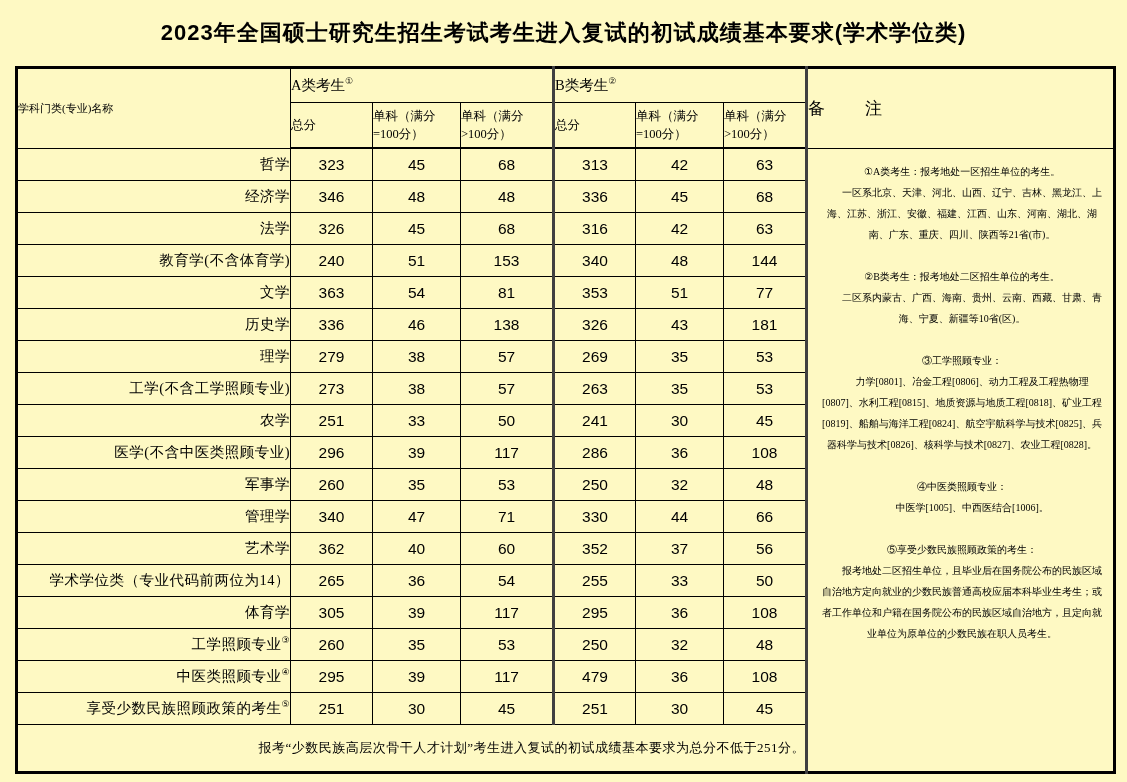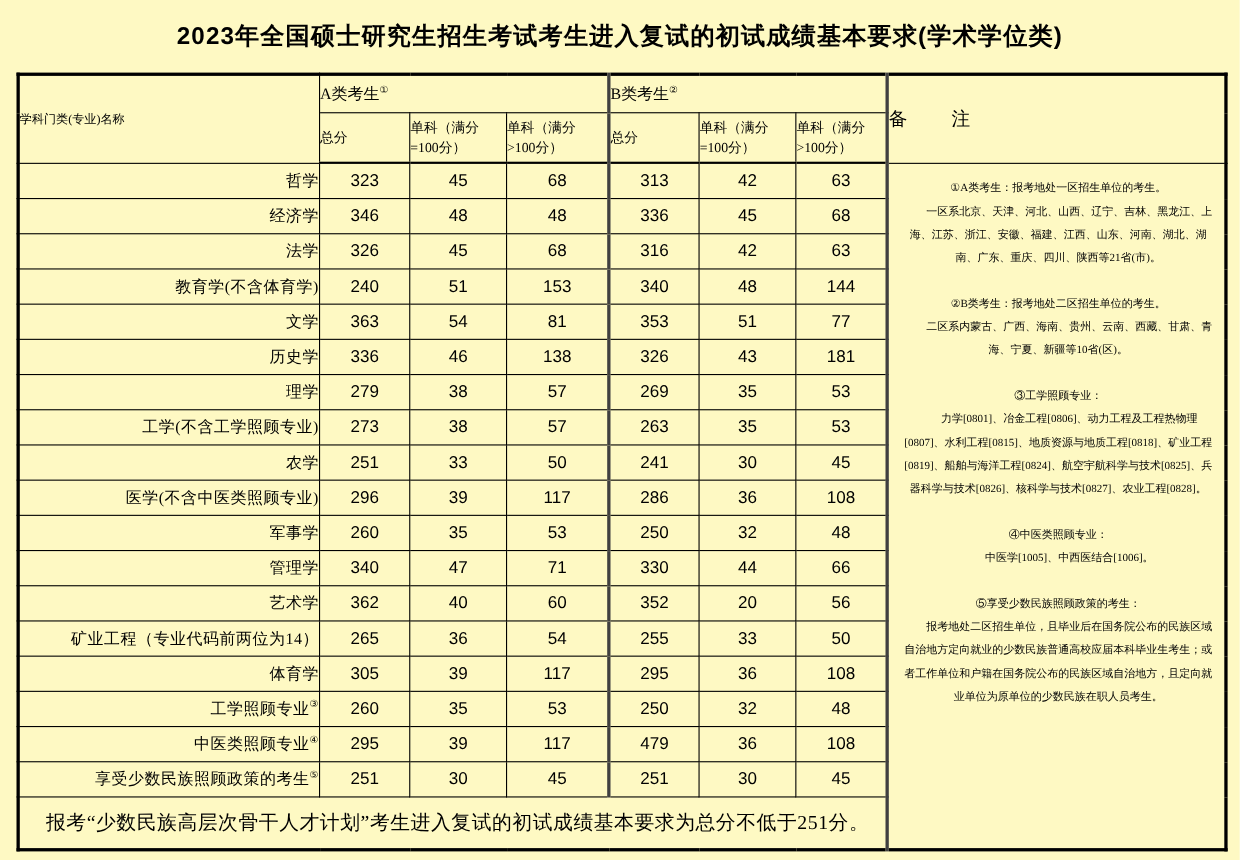--- a/index.html
+++ b/index.html
@@ -78,22 +78,22 @@
     text-align: center;
   }
   .remark-group { margin: 0 0 21px 0; }
   .remark-group:last-child { margin-bottom: 12px; }
   .remark-group p { margin: 0; }
   .remark-body { text-indent: 2em; }
 
   
   td.footer-note-cell {
     height: 46px;
-    font-size: 18px;
-    text-align: center;
+    font-size: 13px;
+    text-align: right;
     padding-left: 9px;
     letter-spacing: 0.5px;
   }
 </style>
 </head>
 <body>
 
 <div class="page">
 
   <h1 class="doc-title">2023年全国硕士研究生招生考试考生进入复试的初试成绩基本要求(学术学位类)</h1>
@@ -259,25 +259,25 @@
           <td class="score-cell thick-l">330</td>
           <td class="score-cell">44</td>
           <td class="score-cell">66</td>
         </tr>
         <tr>
           <td class="subject-cell">艺术学</td>
           <td class="score-cell">362</td>
           <td class="score-cell">40</td>
           <td class="score-cell">60</td>
           <td class="score-cell thick-l">352</td>
-          <td class="score-cell">20</td>
+          <td class="score-cell">37</td>
           <td class="score-cell">56</td>
         </tr>
         <tr>
-          <td class="subject-cell">矿业工程（专业代码前两位为14）</td>
+          <td class="subject-cell">学术学位类（专业代码前两位为14）</td>
           <td class="score-cell">265</td>
           <td class="score-cell">36</td>
           <td class="score-cell">54</td>
           <td class="score-cell thick-l">255</td>
           <td class="score-cell">33</td>
           <td class="score-cell">50</td>
         </tr>
         <tr>
           <td class="subject-cell">体育学</td>
           <td class="score-cell">305</td>

